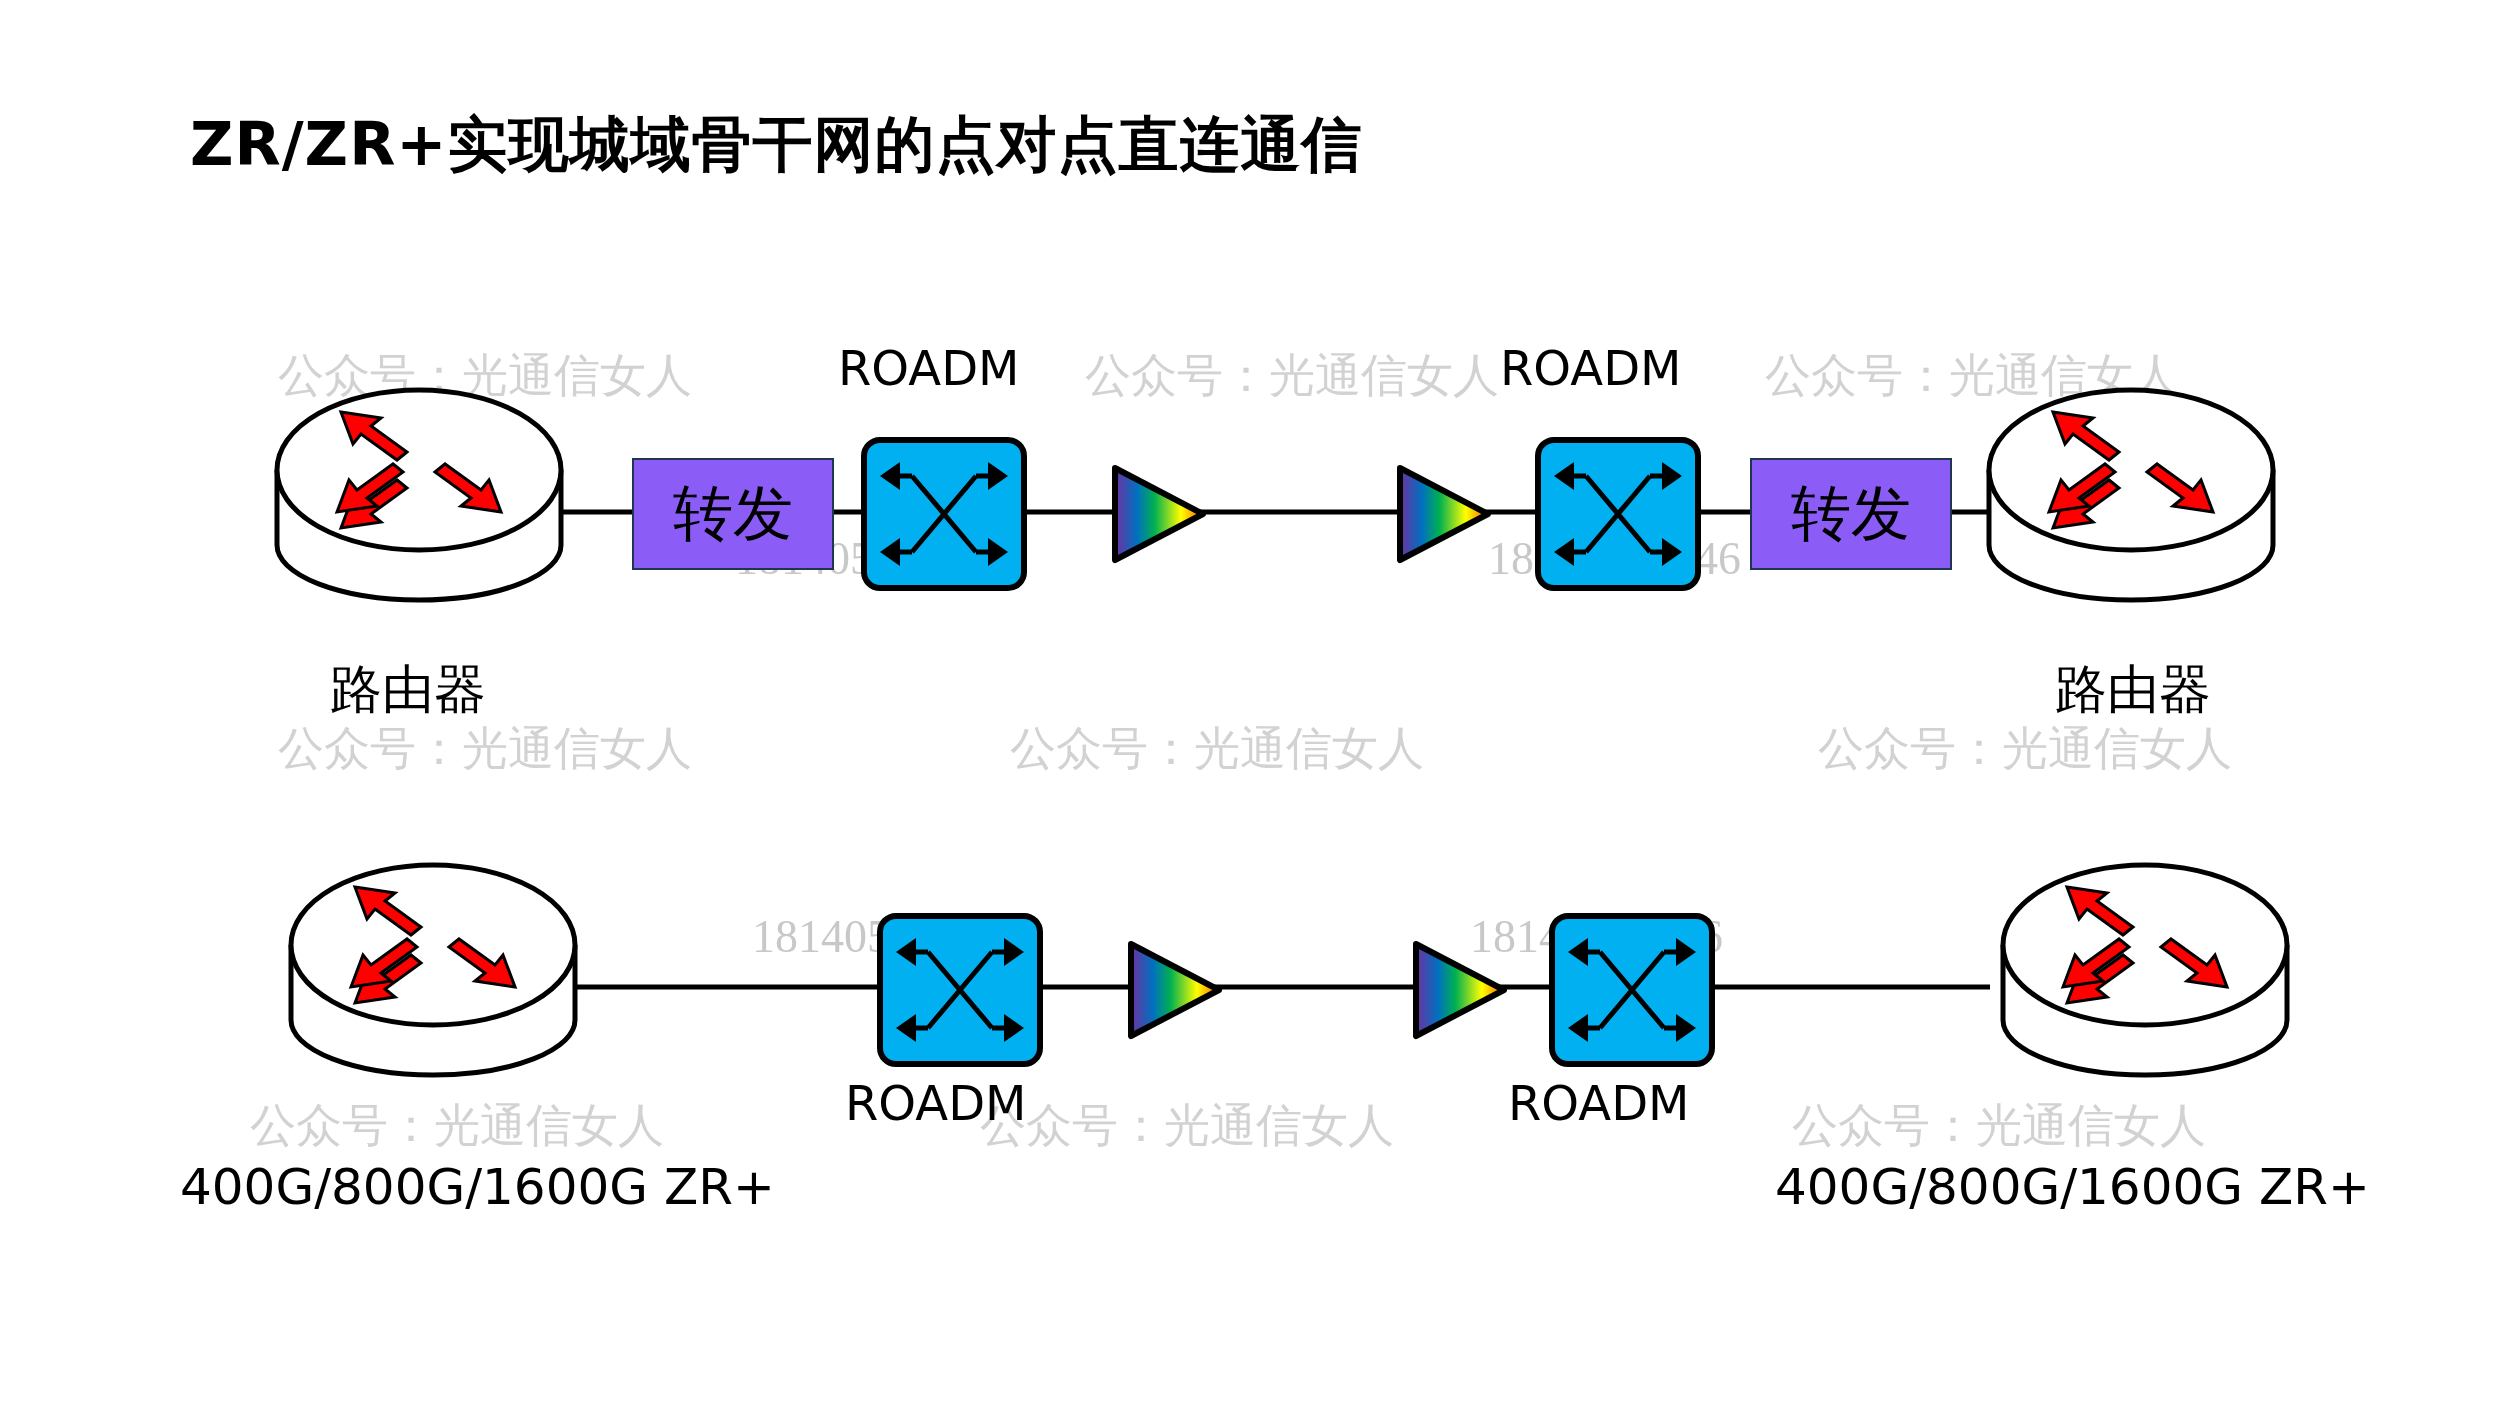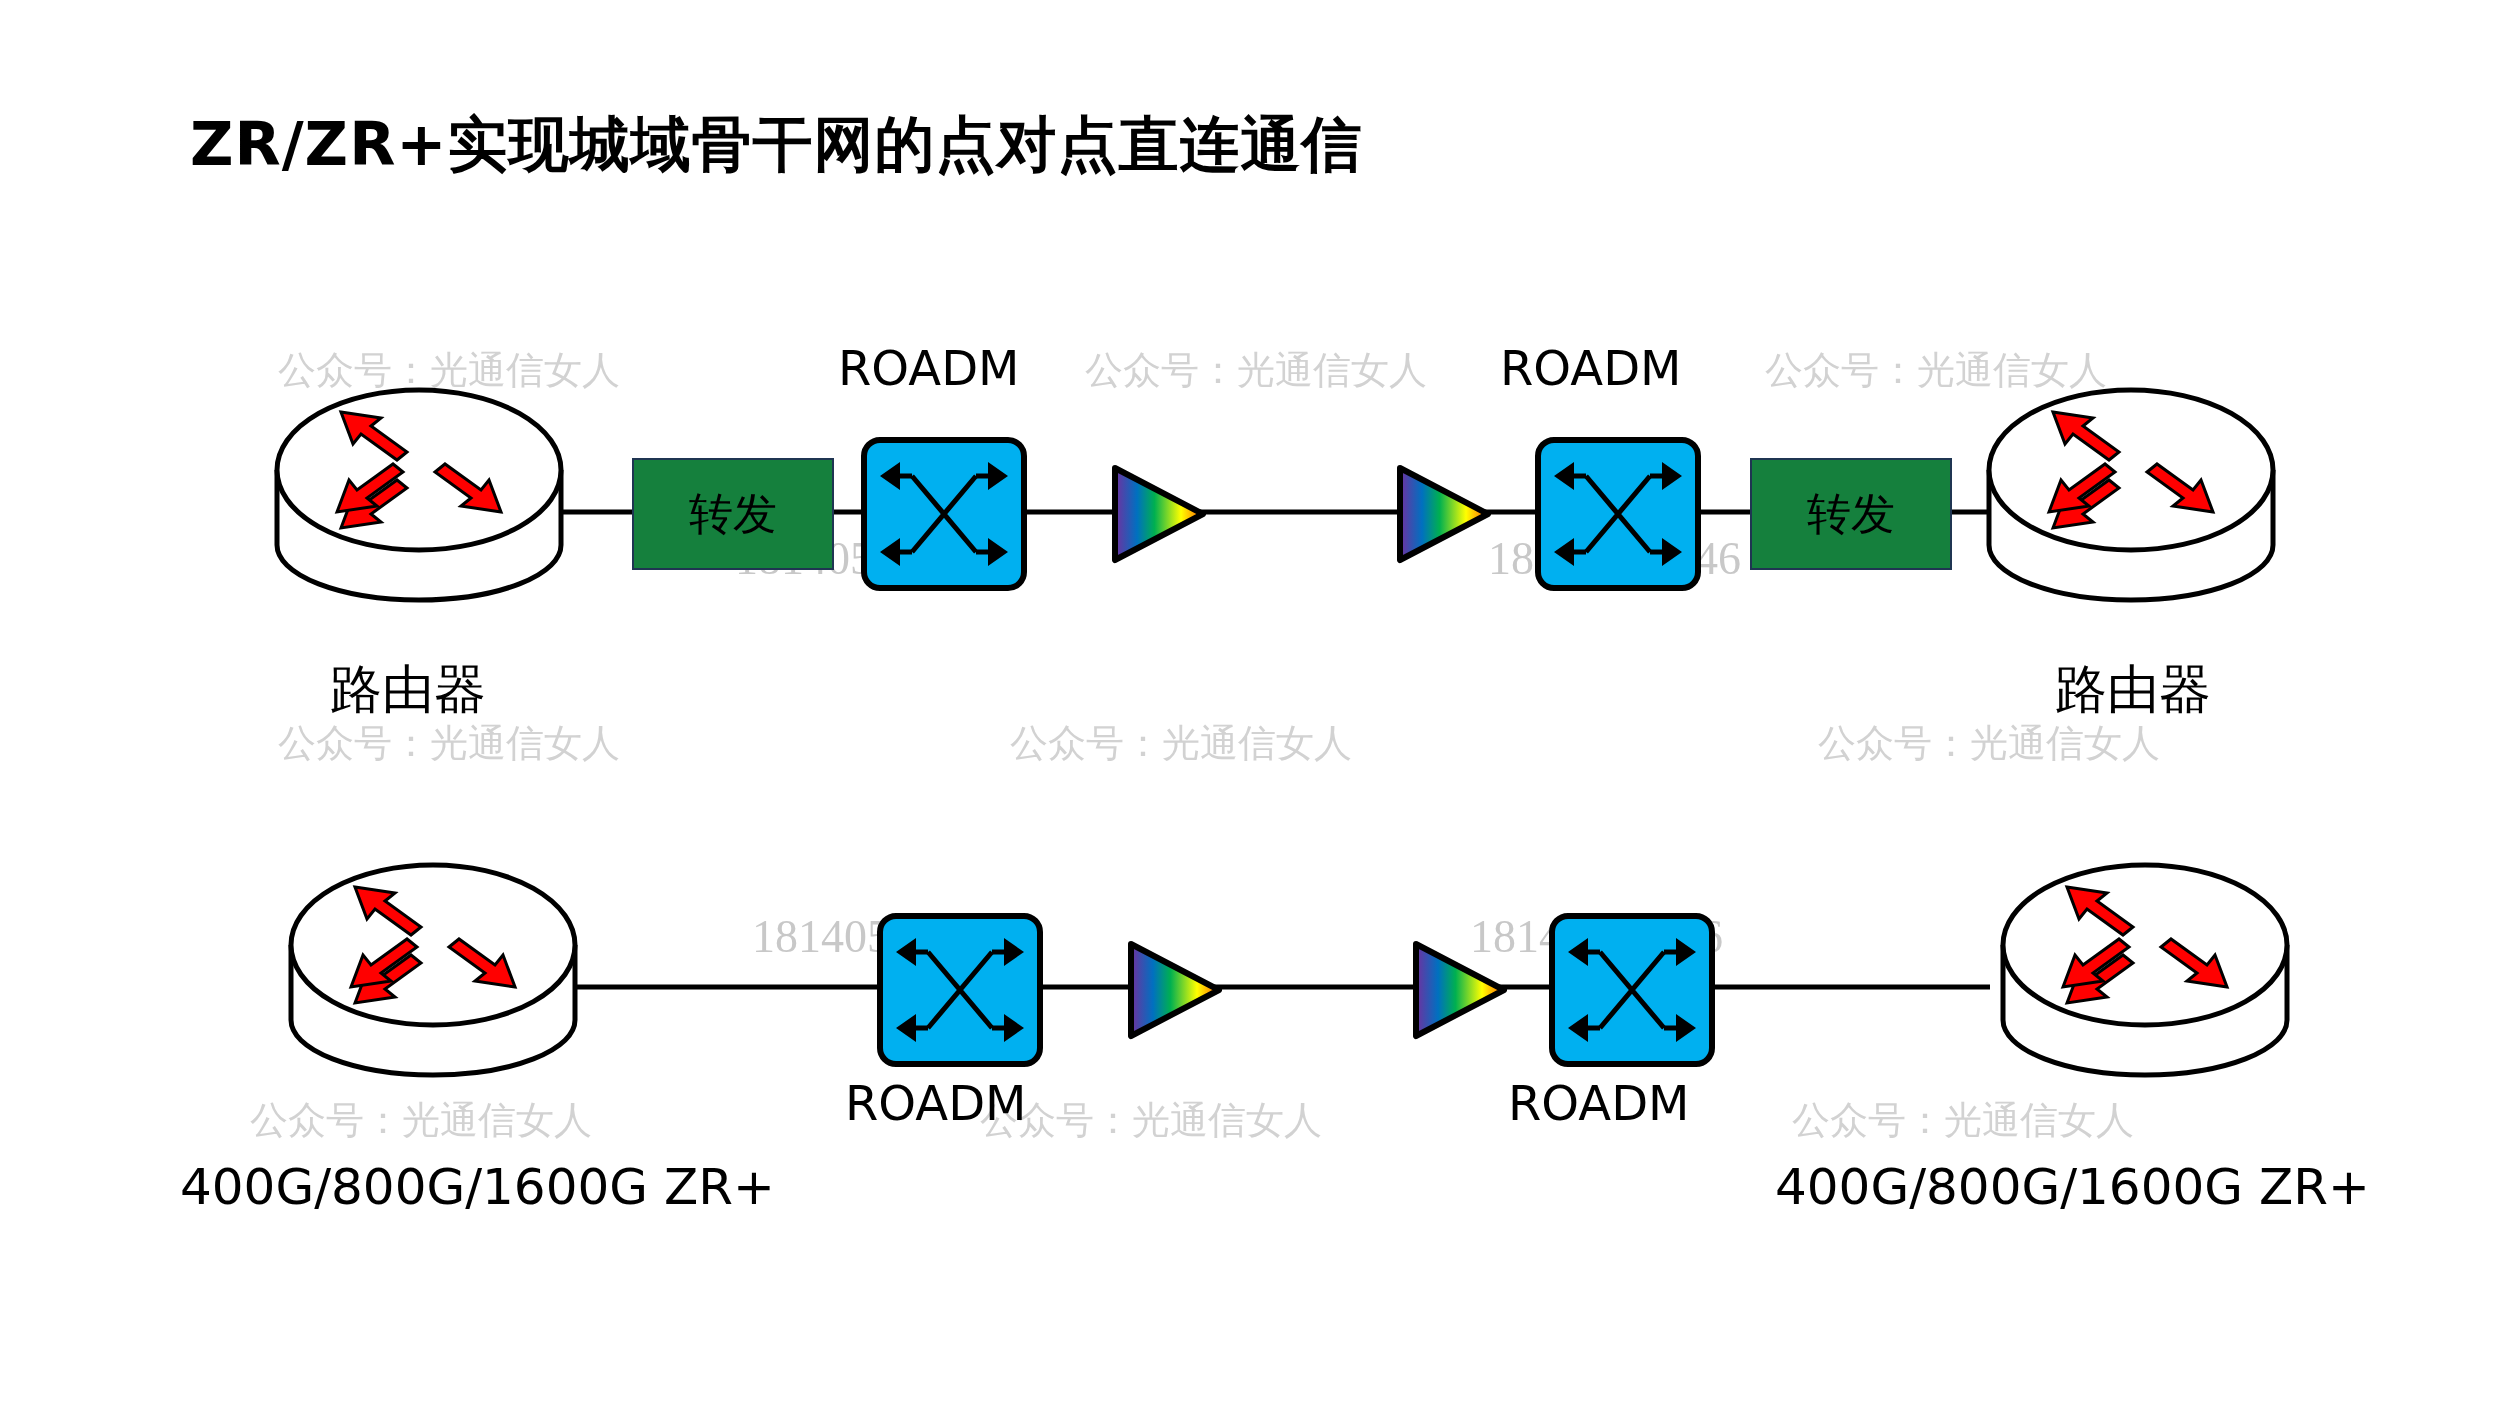--- a/index.html
+++ b/index.html
@@ -1,22 +1,22 @@
 <!DOCTYPE html>
 <html><head>
 <meta charset="utf-8">
 <style>
   html,body{margin:0;padding:0;background:#fff;}
   body{width:2500px;height:1406px;position:relative;overflow:hidden;font-family:"DejaVu Sans","Liberation Sans",sans-serif;}
   .title{position:absolute;left:190px;top:105px;font-size:60px;font-weight:bold;color:#000;letter-spacing:1px;white-space:nowrap;}
   svg.diagram{position:absolute;left:0;top:0;}
   .lbl{position:absolute;font-size:48px;color:#000;white-space:nowrap;font-family:"DejaVu Sans","Liberation Sans",sans-serif;}
-  .wm{position:absolute;font-size:38px;color:#d2d2d2;white-space:nowrap;font-family:Liberation Sans, sans-serif;}
+  .wm{position:absolute;font-size:46px;color:#d2d2d2;white-space:nowrap;font-family:Liberation Sans, sans-serif;}
   .wmn{position:absolute;font-size:46px;color:#c8c8c8;white-space:nowrap;font-family:"Liberation Serif","DejaVu Serif",serif;}
-  .box{position:absolute;background:#15803d;border:2px solid #1f3552;display:flex;align-items:center;justify-content:center;font-size:44px;color:#000;box-sizing:border-box;}
+  .box{position:absolute;background:#8b5cf6;border:2px solid #1f3552;display:flex;align-items:center;justify-content:center;font-size:60px;color:#000;box-sizing:border-box;}
 </style>
 </head>
 <body>
 
 <div class="title">ZR/ZR+实现城域骨干网的点对点直连通信</div>
 
 <div class="wm" style="left:278px;top:345px;">公众号：光通信女人</div>
 <div class="wm" style="left:1085px;top:345px;">公众号：光通信女人</div>
 <div class="wm" style="left:1765px;top:345px;">公众号：光通信女人</div>
 <div class="wm" style="left:278px;top:718px;">公众号：光通信女人</div>

